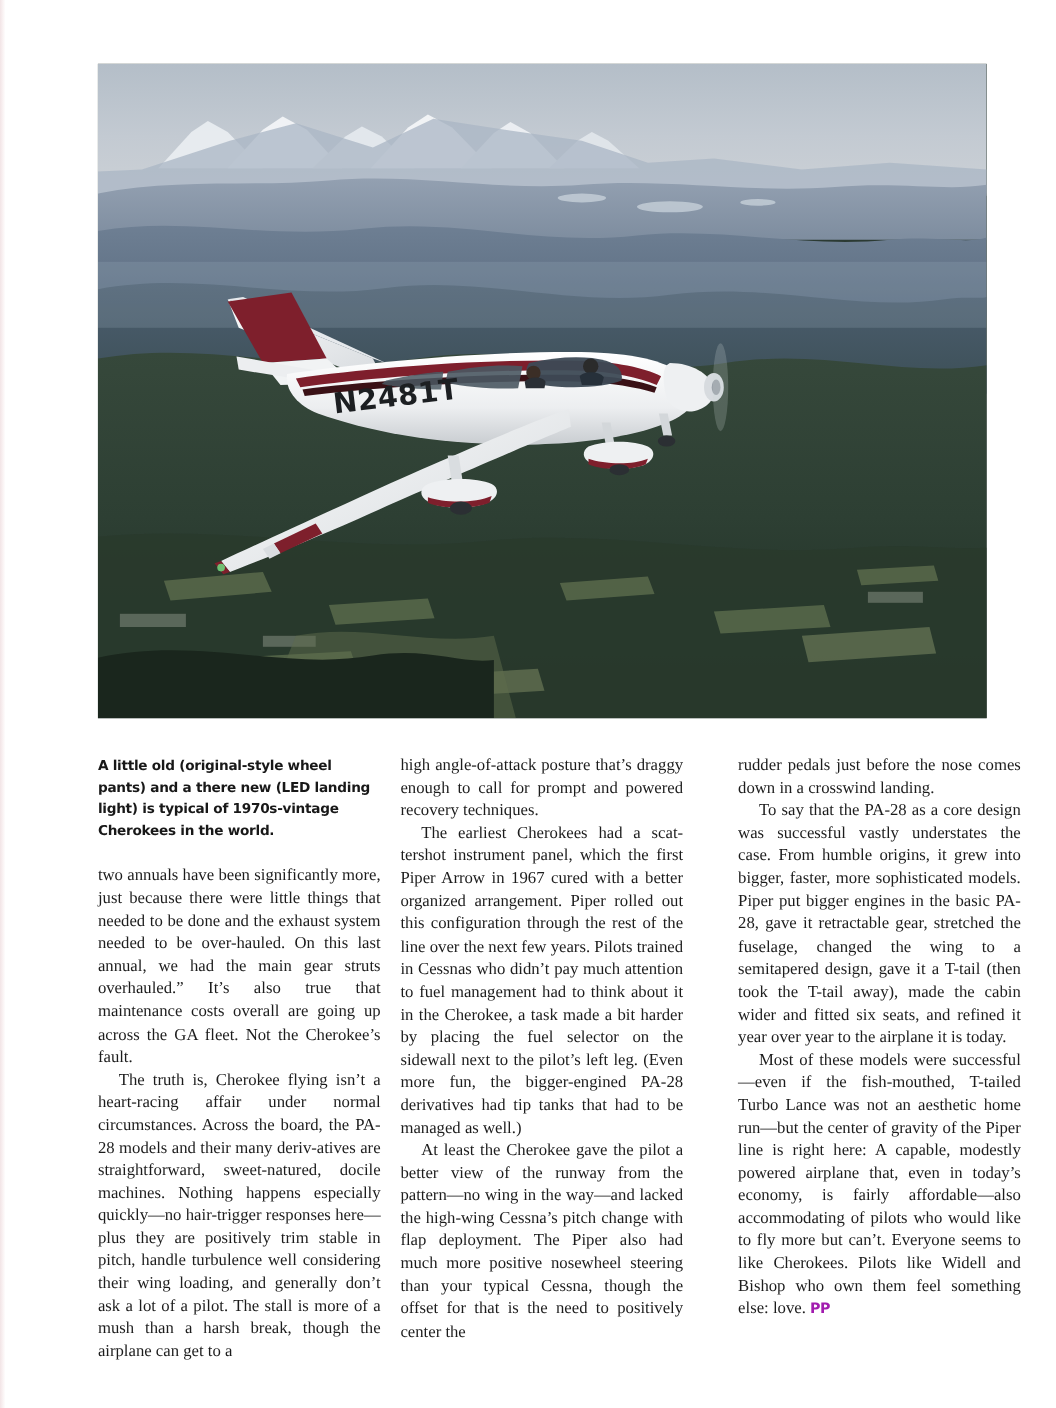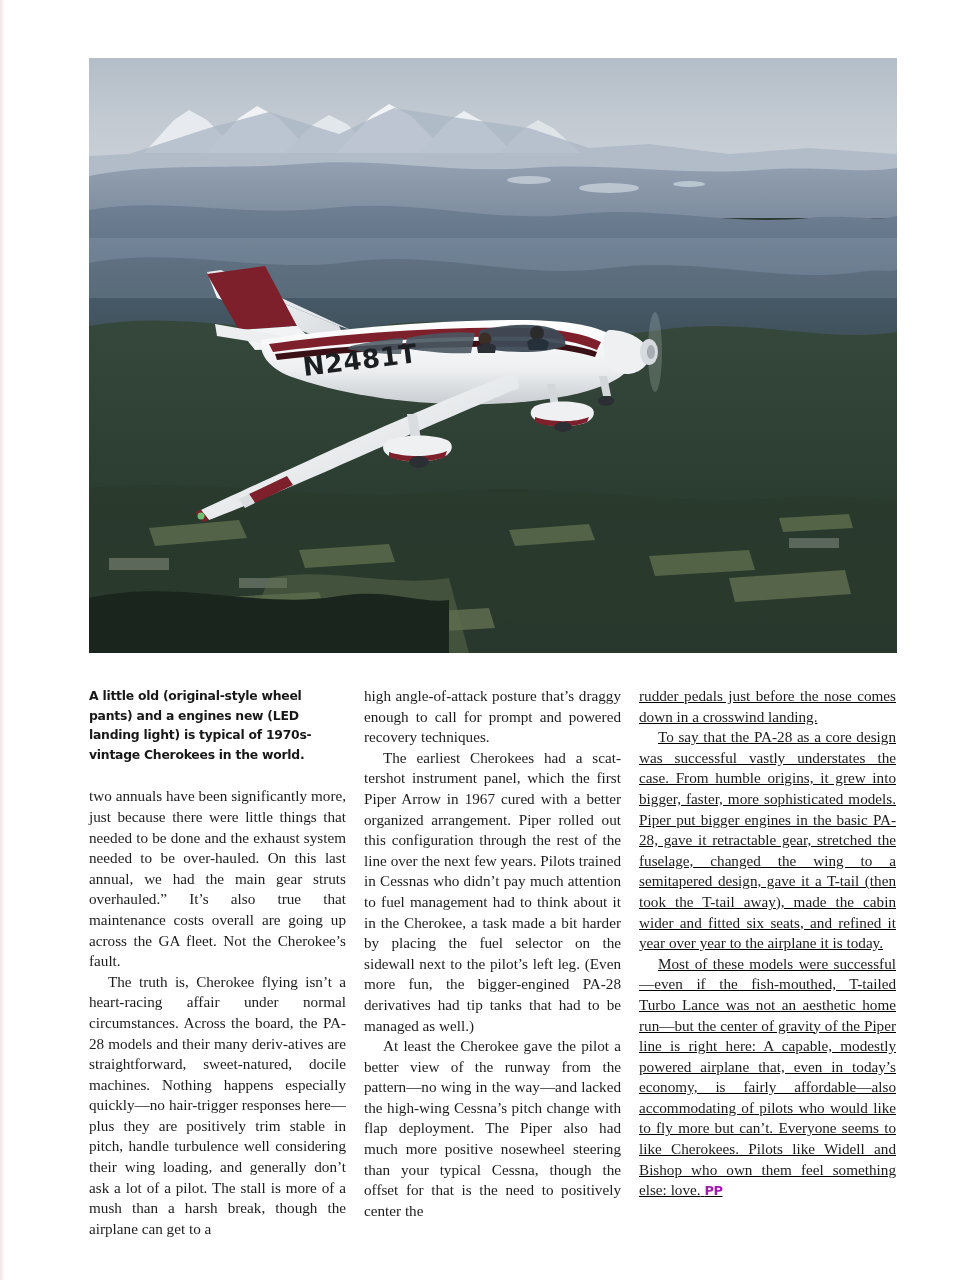--- a/index.html
+++ b/index.html
@@ -44,21 +44,21 @@
     height: 520px;
   }
   .col {
     position: absolute;
     top: 0;
     width: 257px;
     height: 520px;
   }
   .col1 { left: 0px; }
   .col2 { left: 275px; }
-  .col3 { left: 550px; text-decoration: underline; }
+  .col3 { left: 582px; }
 
   .caption {
     font-family: "DejaVu Sans", sans-serif;
     font-weight: bold;
     font-size: 12.4px;
     line-height: 19.6px;
     color: #181818;
     letter-spacing: -0.25px;
     margin: 0 0 22px 0;
     text-align: left;
@@ -274,21 +274,21 @@
         <ellipse cx="517" cy="343" rx="8" ry="5" fill="#2b2f33"></ellipse>
 
         <text x="215" y="318" font-family="DejaVu Sans, sans-serif" font-size="26" font-weight="bold" fill="#1c1f22" letter-spacing="0.5" transform="rotate(-7 215 318)">N2481T</text>
       </g>
     </svg>
   </div>
 
   <div class="cols">
 
     <div class="col col1">
-      <div class="caption">A little old (original-style wheel pants) and a engines new (LED landing light) is typical of 1970s-vintage Cherokees in the world.</div>
+      <div class="caption">A little old (original-style wheel pants) and a there new (LED landing light) is typical of 1970s-vintage Cherokees in the world.</div>
       <p class="body first">two annuals have been significantly more, just because there were little things that needed to be done and the exhaust system needed to be over-hauled. On this last annual, we had the main gear struts overhauled.” It’s also true that maintenance costs overall are going up across the GA fleet. Not the Cherokee’s fault.</p>
       <p class="body">The truth is, Cherokee flying isn’t a heart-racing affair under normal circumstances. Across the board, the PA-28 models and their many deriv-atives are straightforward, sweet-natured, docile machines. Nothing happens especially quickly—no hair-trigger responses here—plus they are positively trim stable in pitch, handle turbulence well considering their wing loading, and generally don’t ask a lot of a pilot. The stall is more of a mush than a harsh break, though the airplane can get to a</p>
     </div>
 
     <div class="col col2">
       <p class="body first">high angle-of-attack posture that’s draggy enough to call for prompt and powered recovery techniques.</p>
       <p class="body">The earliest Cherokees had a scat-tershot instrument panel, which the first Piper Arrow in 1967 cured with a better organized arrangement. Piper rolled out this configuration through the rest of the line over the next few years. Pilots trained in Cessnas who didn’t pay much attention to fuel management had to think about it in the Cherokee, a task made a bit harder by placing the fuel selector on the sidewall next to the pilot’s left leg. (Even more fun, the bigger-engined PA-28 derivatives had tip tanks that had to be managed as well.)</p>
       <p class="body">At least the Cherokee gave the pilot a better view of the runway from the pattern—no wing in the way—and lacked the high-wing Cessna’s pitch change with flap deployment. The Piper also had much more positive nosewheel steering than your typical Cessna, though the offset for that is the need to positively center the</p>
     </div>
 

